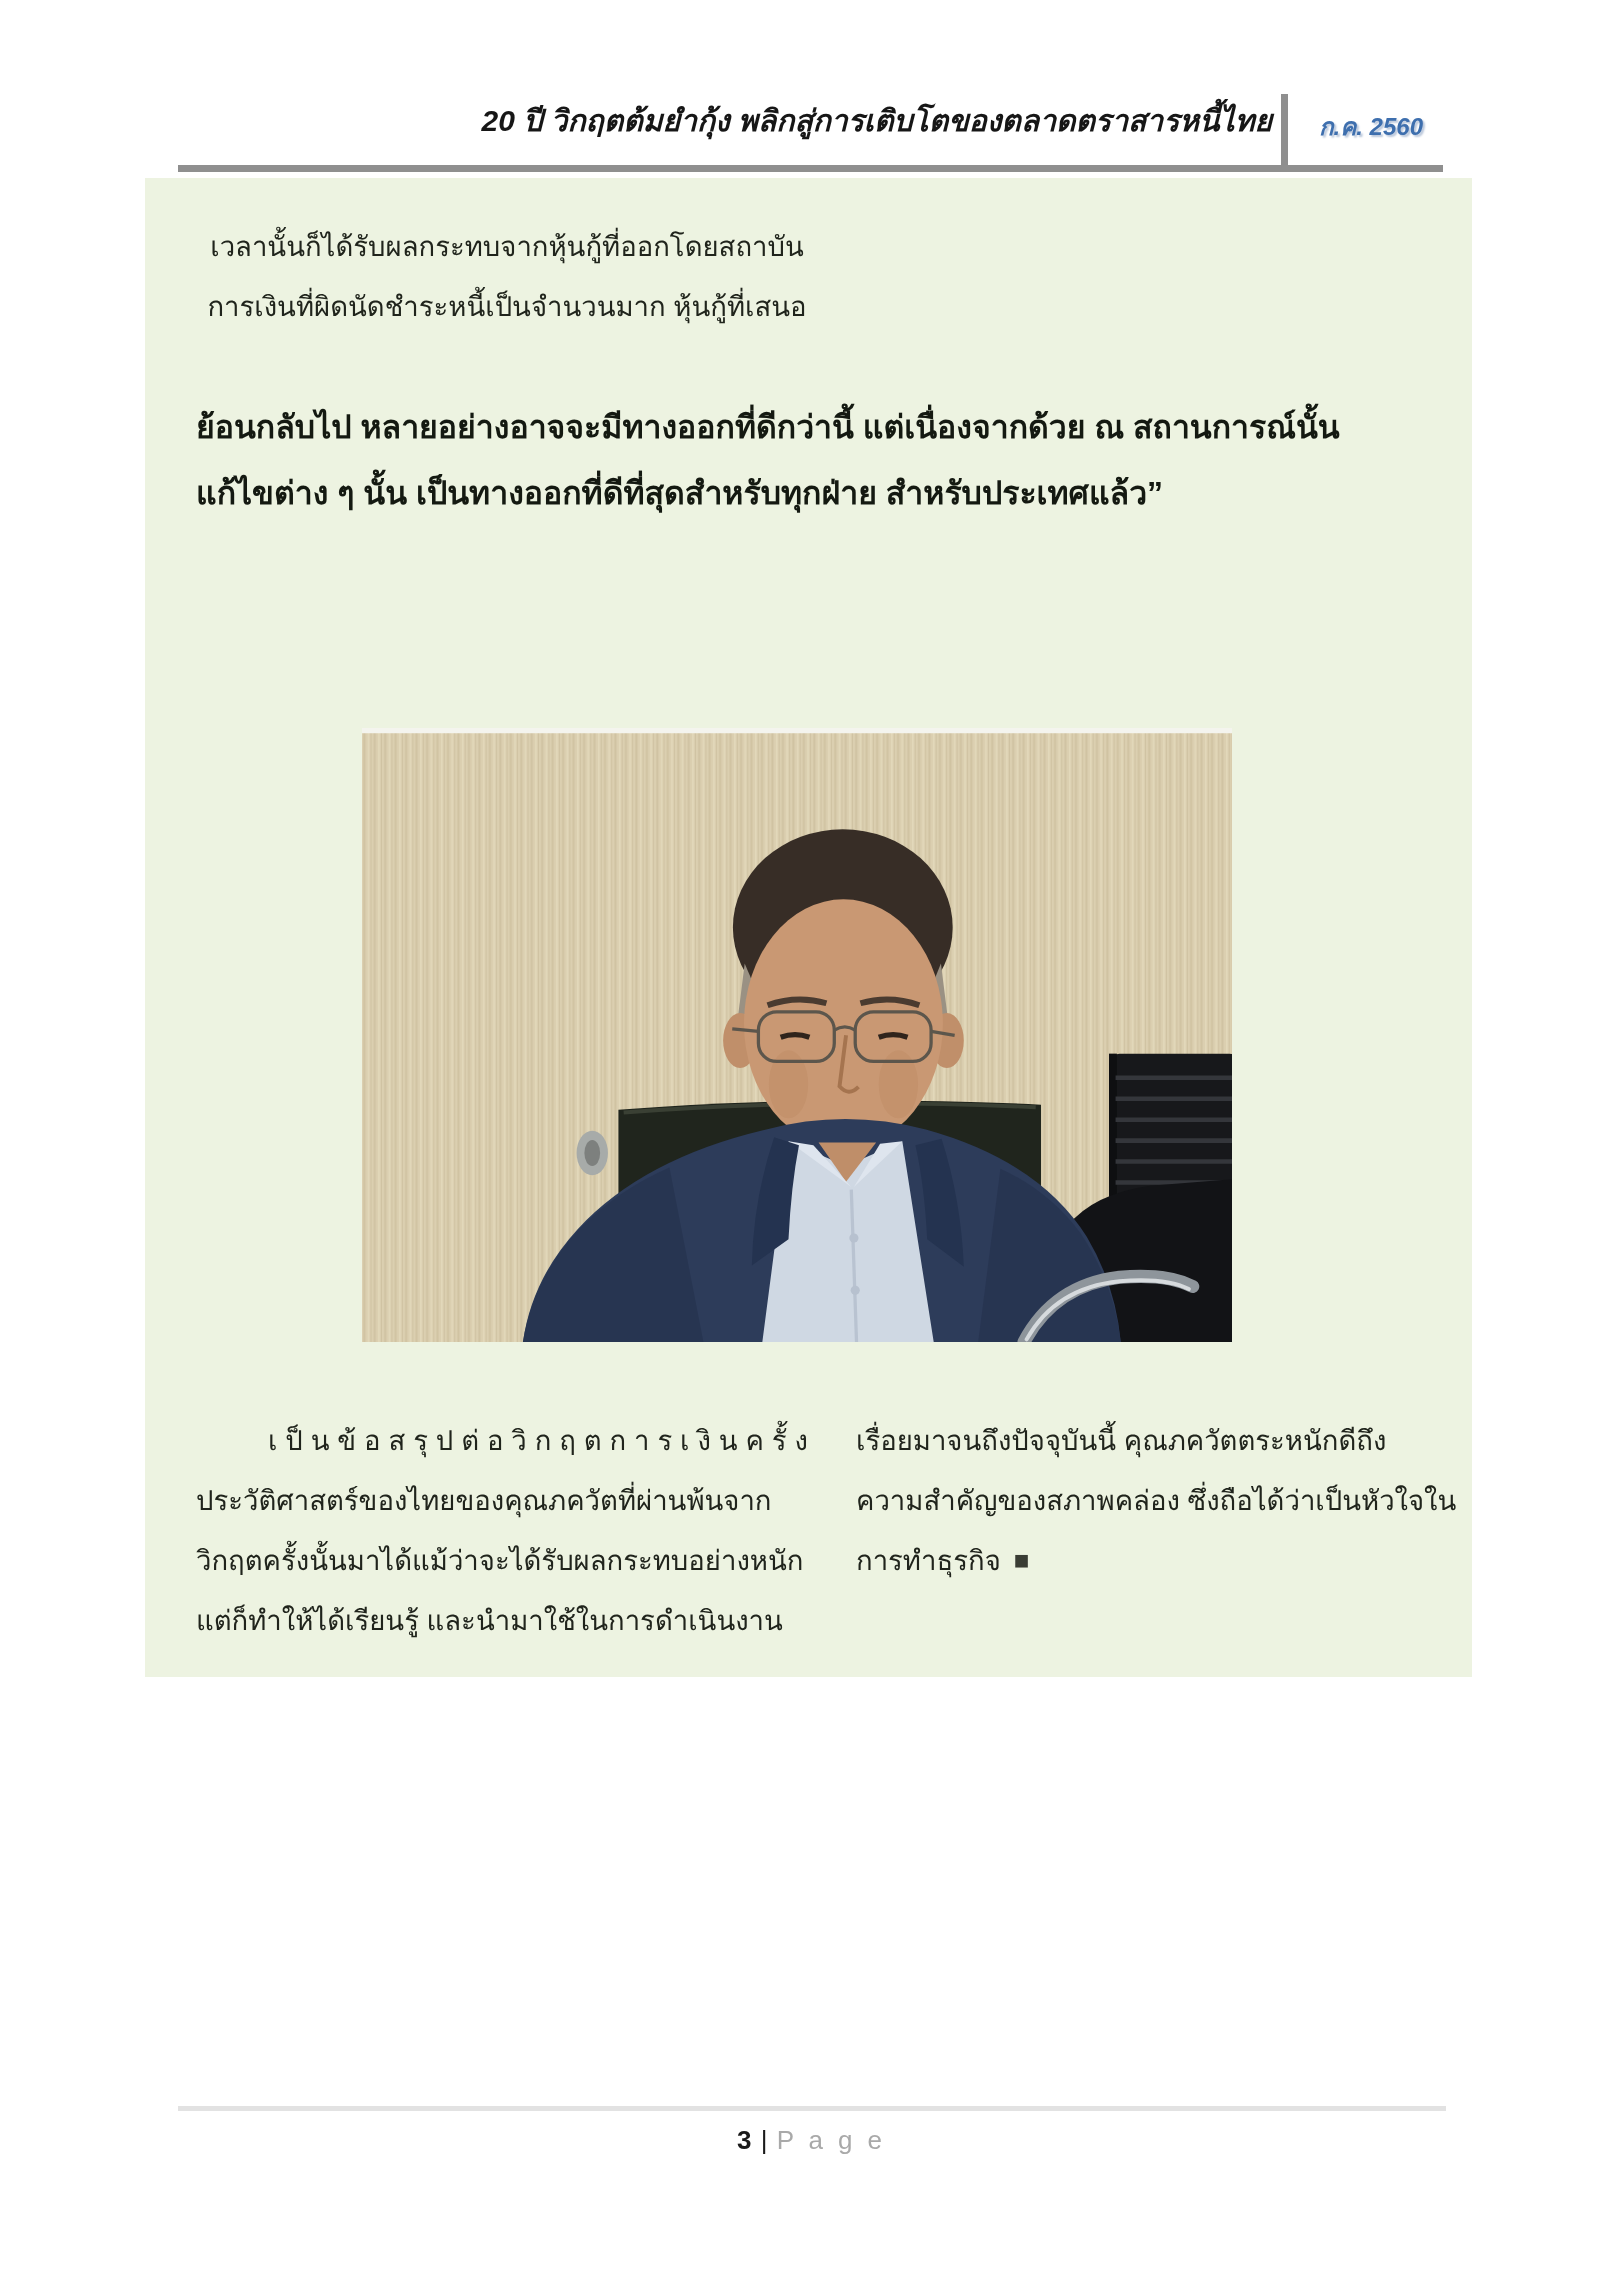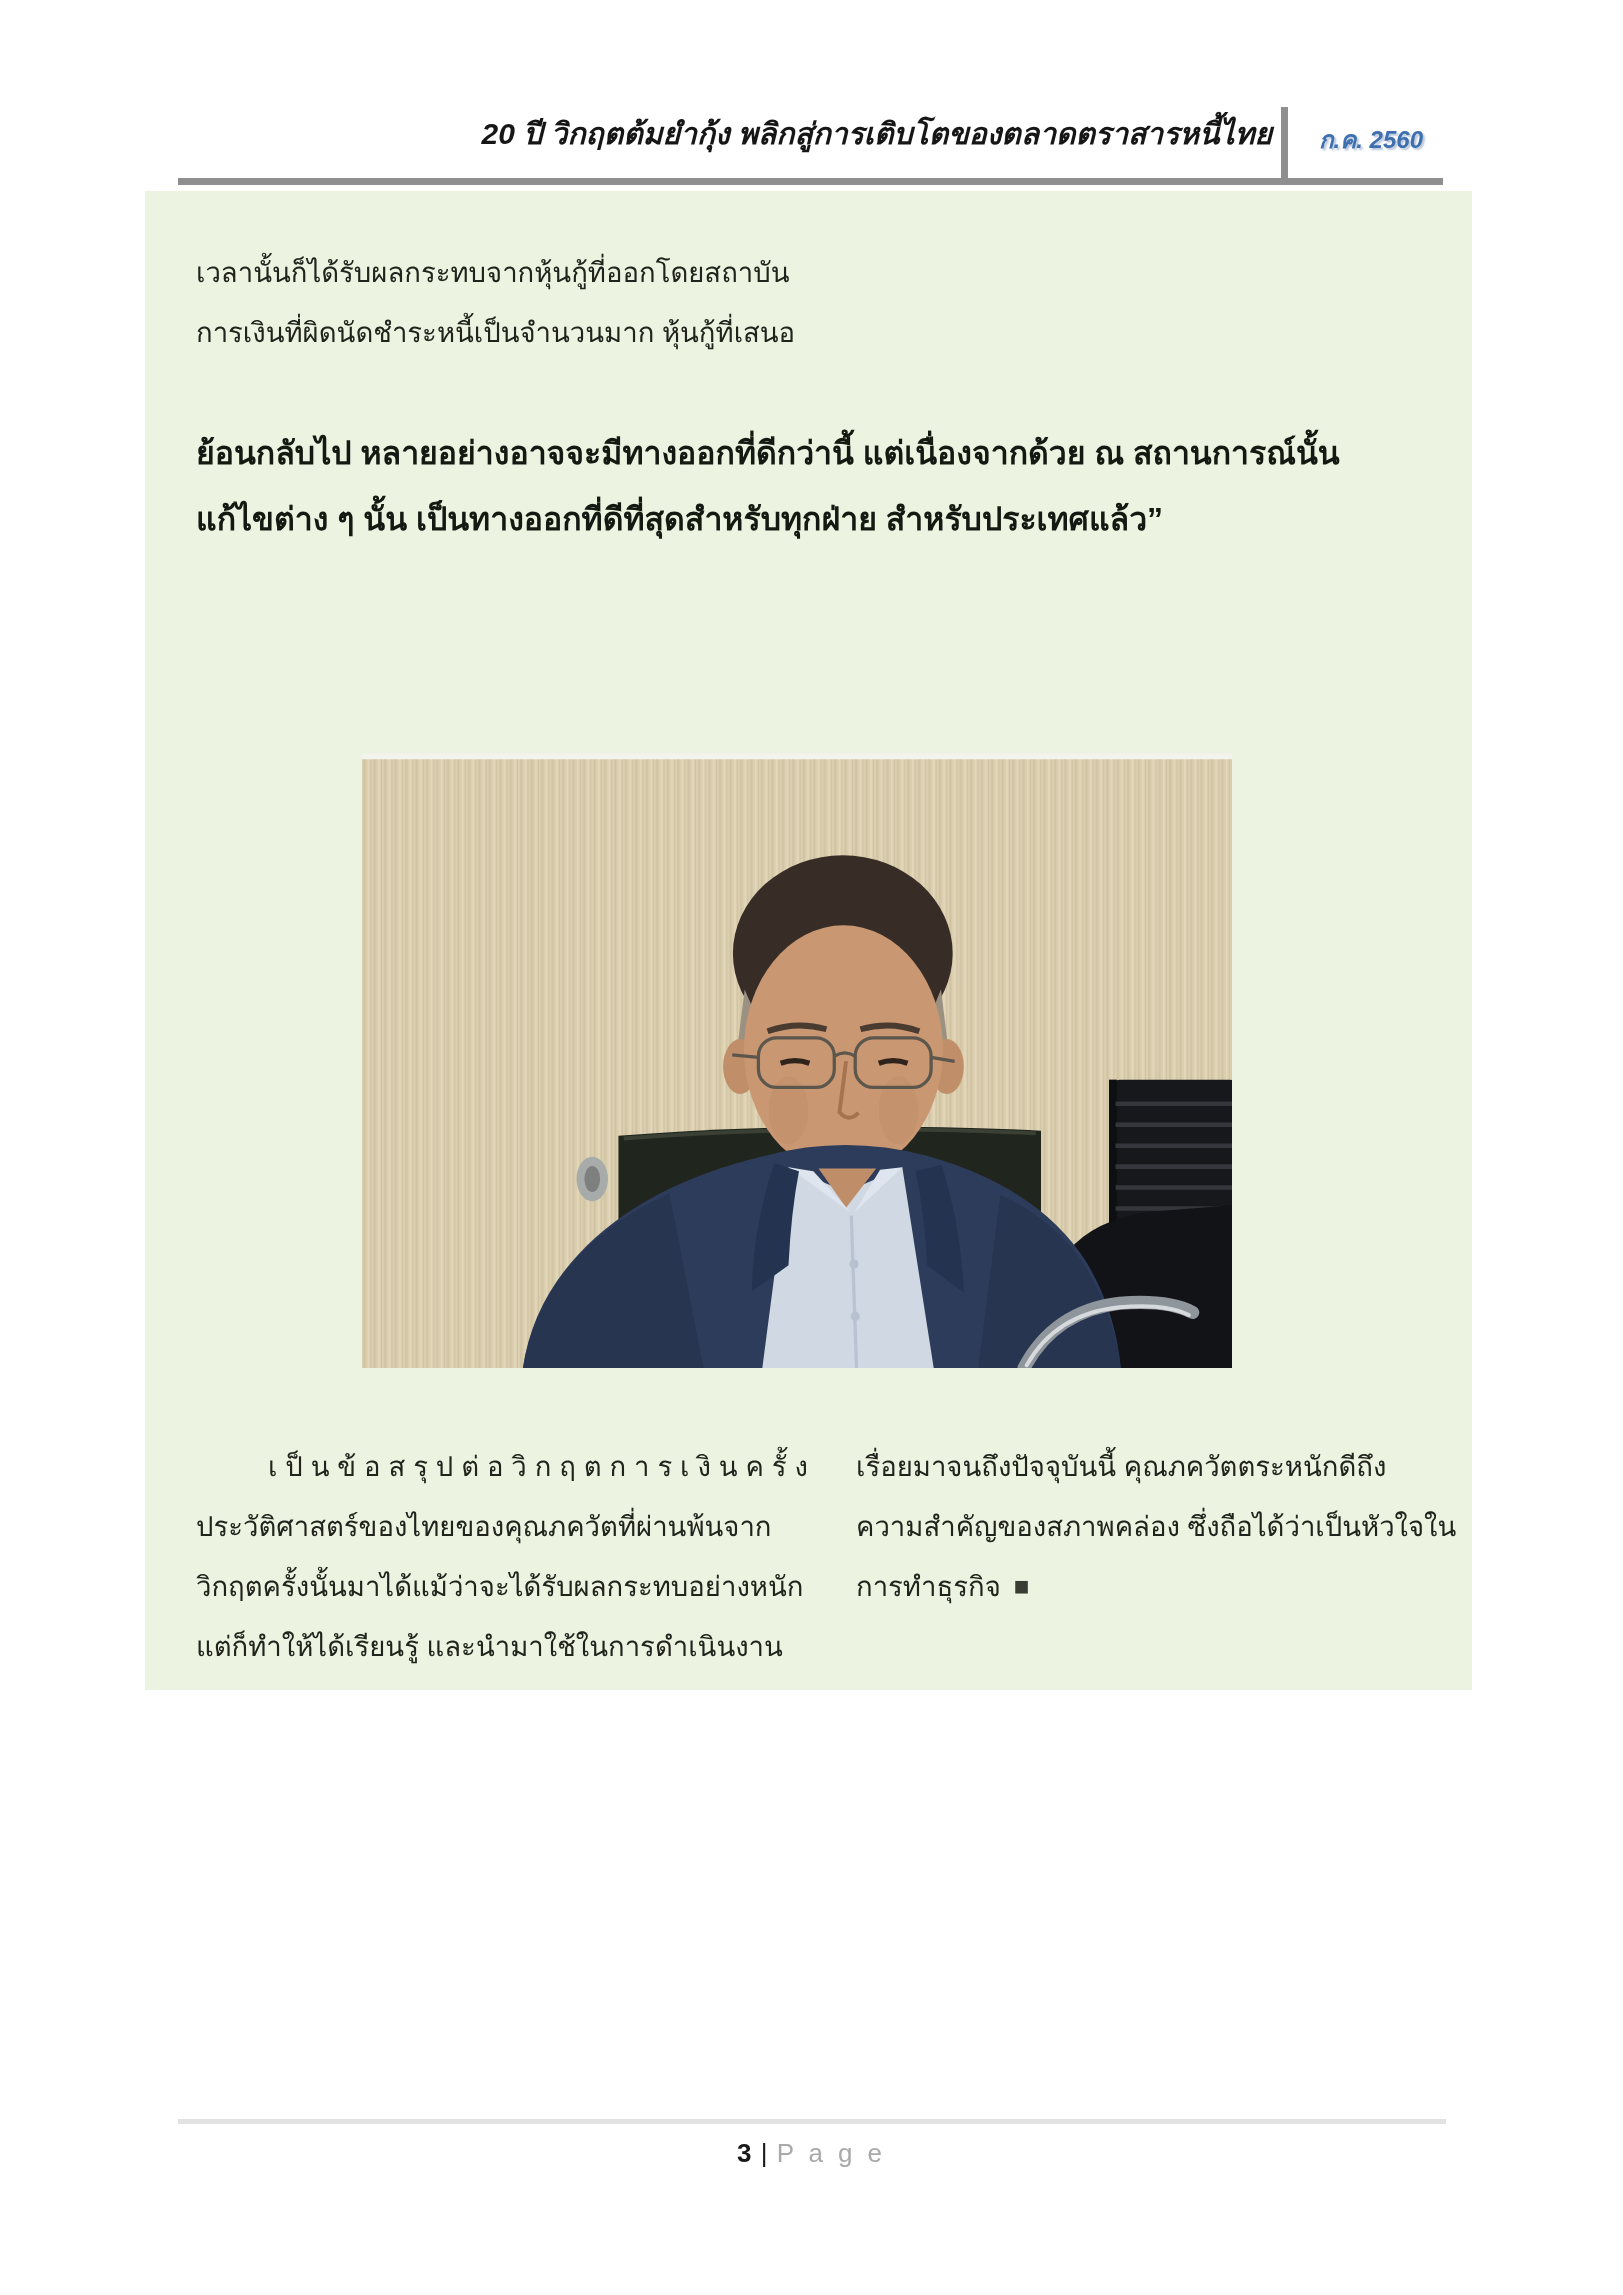--- a/index.html
+++ b/index.html
@@ -1,39 +1,39 @@
 <!DOCTYPE html>
 <html style="font-size:10.5px"><head>
 <meta charset="utf-8">
 <style>
   html,body{margin:0;padding:0;}
   body{
     width:1623px;height:2295px;background:#ffffff;position:relative;
     font-family:"Liberation Sans","DejaVu Sans",sans-serif;color:#20241c;
     overflow:hidden;
   }
-  .abs{position:absolute;margin-top:13px;}
+  .abs{position:absolute;}
   
   .header-title{
     left:164px;top:103px;width:1108px;text-align:right;
     font-size:30px;font-weight:700;font-style:italic;color:#161616;
     white-space:nowrap;line-height:1.2;
   }
   .header-bar{left:1281px;top:94px;width:7.2px;height:78px;background:#8f8f8f;}
   .header-date{
     left:1301px;top:107px;width:140px;text-align:center;
     font-size:24px;font-weight:700;font-style:italic;color:#3e6fae;
     text-shadow:2px 2px 2px #b9c6da;white-space:nowrap;
   }
   .header-rule{left:178px;top:165px;width:1265px;height:7.2px;background:#8f8f8f;}
   
   .panel{left:145px;top:178px;width:1327px;height:1499px;background:#edf3e1;}
   .panel .abs{position:absolute;}
   .bodyline{font-size:27.5px;line-height:60px;white-space:nowrap;color:#20241c;}
-  .intro-left{left:51px;top:39px;width:622px;}
+  .intro-left{left:51px;top:39px;width:622px;text-align:center;}
   .intro-right{left:711px;top:39px;width:615px;}
   .quote{left:51px;top:216px;width:1240px;}
   .quoteline{font-size:32px;font-weight:700;line-height:66px;white-space:nowrap;color:#141911;}
   .quoteline.first{padding-left:86px;}
   .outro-left{left:51px;top:1233px;width:622px;}
   .outro-right{left:711px;top:1233px;width:615px;}
   .outro-left .bodyline.first{padding-left:72px;letter-spacing:7.9px;}
   .end-mark{
     display:inline-block;margin-left:13px;color:#3a3d34;
     font-size:26px;line-height:1;vertical-align:baseline;transform:translateY(-1.3px);

